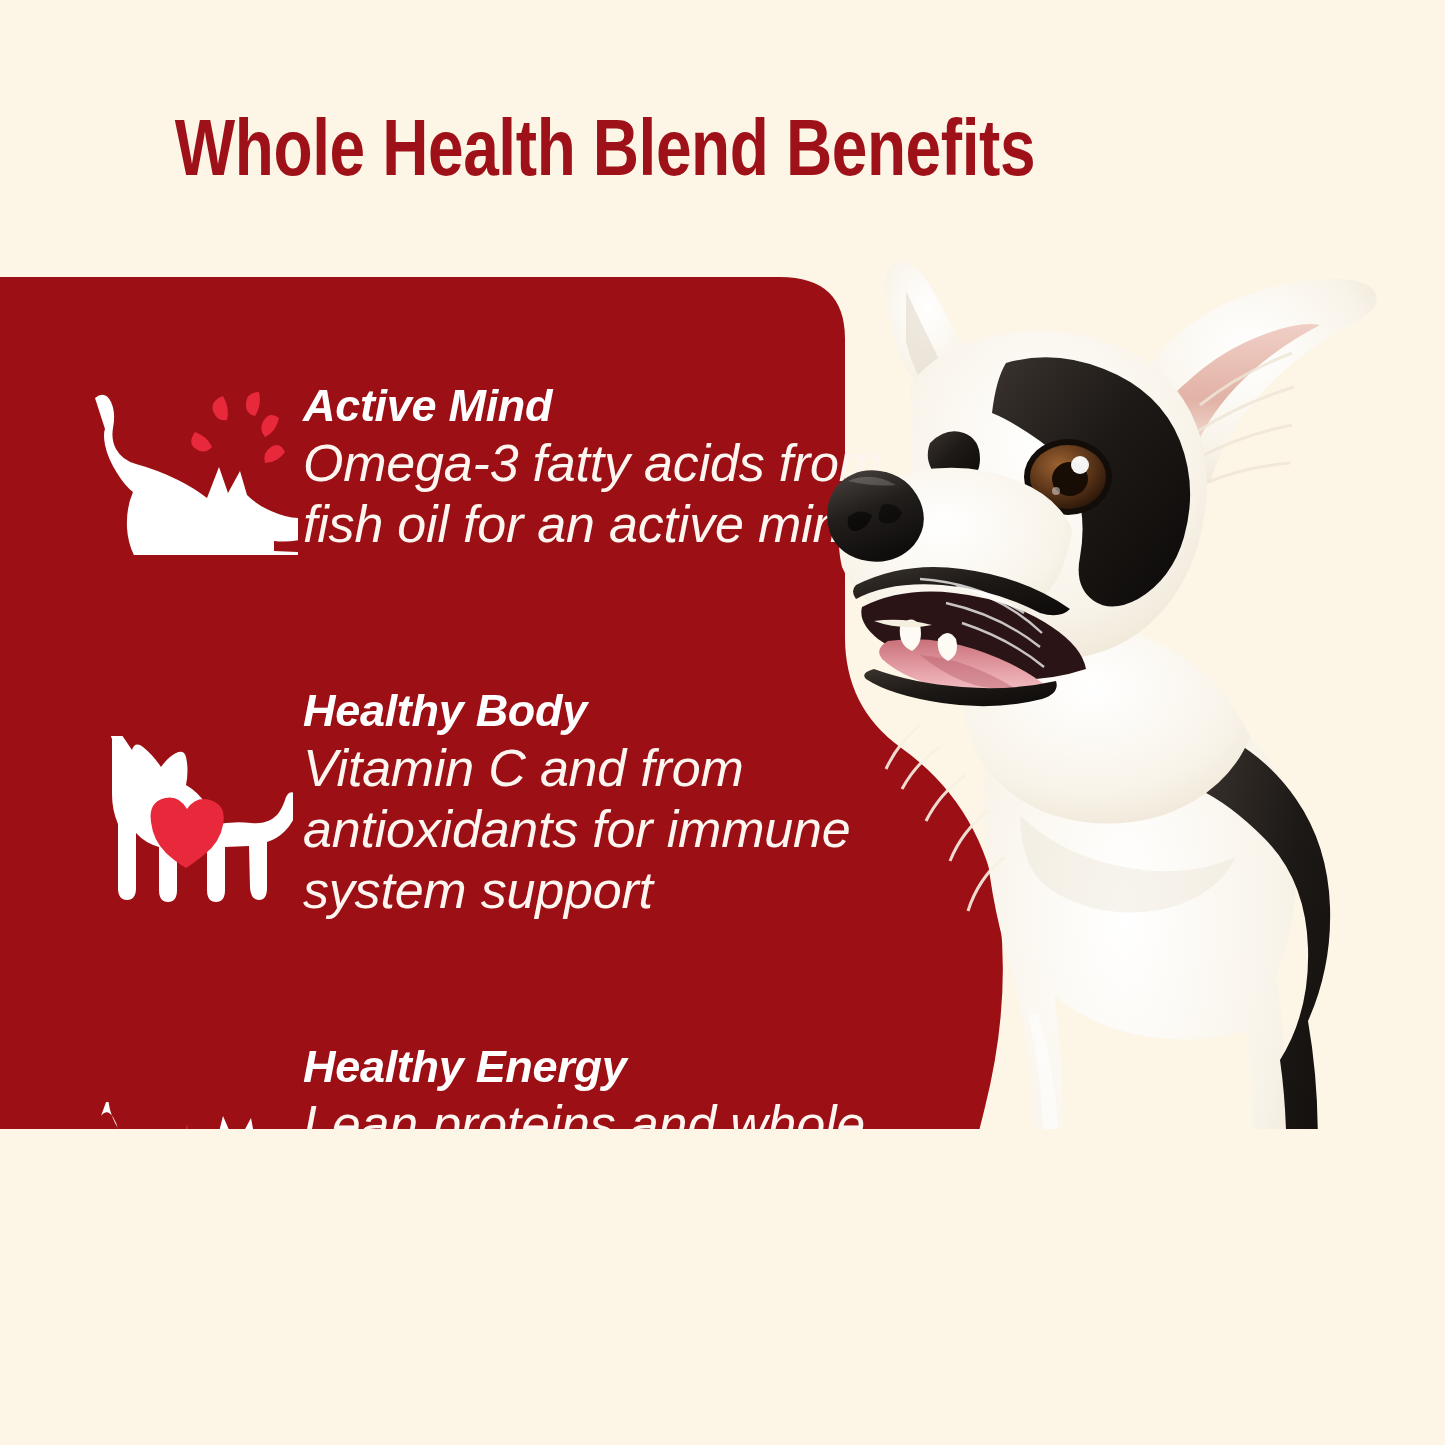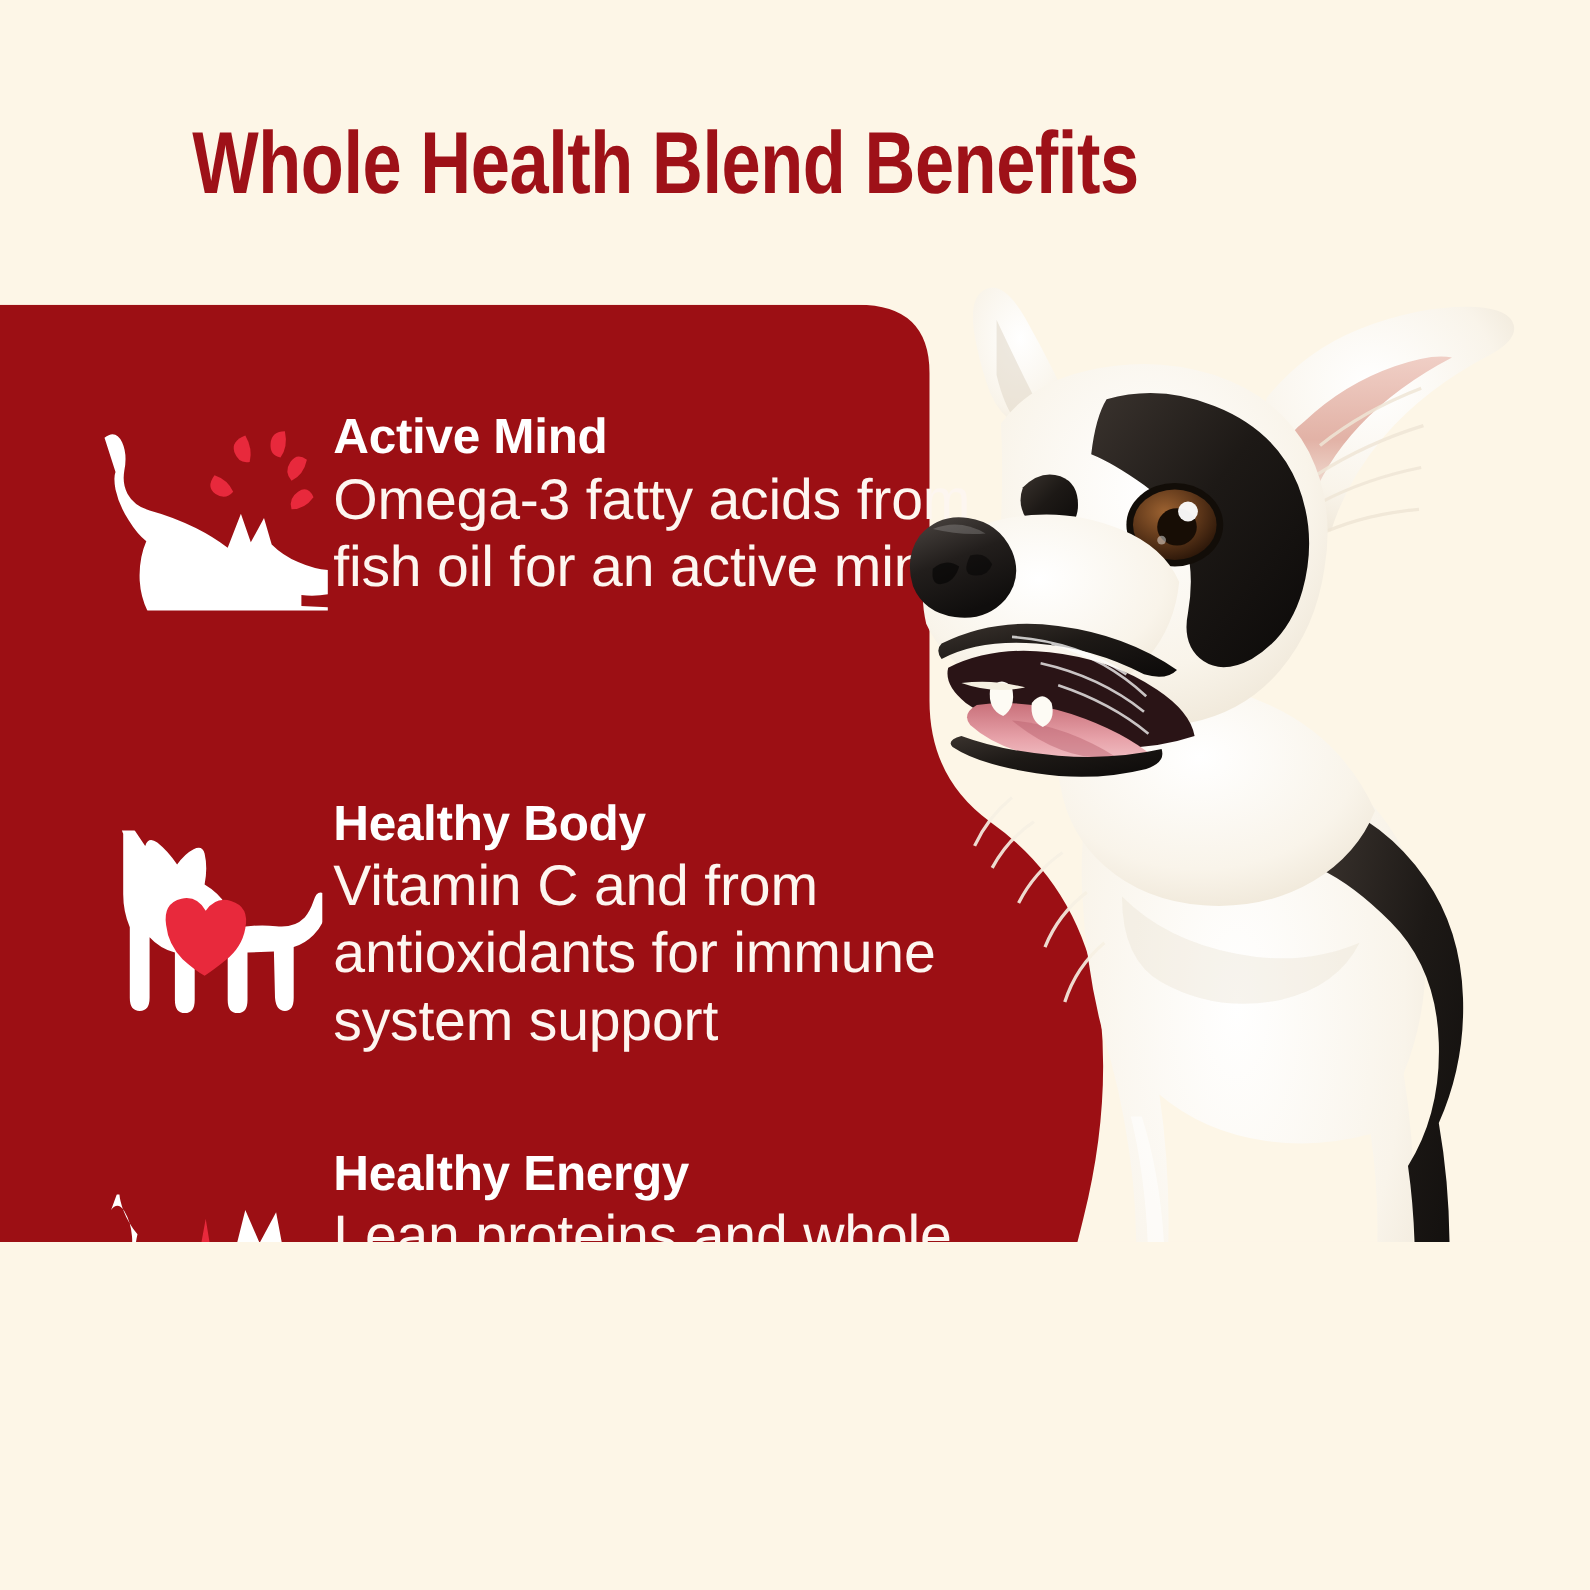--- a/index.html
+++ b/index.html
@@ -43,21 +43,22 @@
     height:1126px;
     z-index:1;
   }
   #panel svg { display:block; width:100%; height:100%; }
 
   
   .benefit {
     position:absolute;
     z-index:3;
     display:flex;
-    align-items:center;
+    align-items:flex-end;
+    font-style:italic;
   }
   .benefit-icon {
     width:225px;
     flex:0 0 225px;
     display:flex;
     align-items:center;
     justify-content:center;
   }
   .benefit-icon svg { display:block; }
   .benefit-text { padding-top:6px; }
@@ -71,21 +72,21 @@
   }
   .benefit-desc {
     color:#fdf6f0;
     font-size:52px;
     font-weight:400;
     line-height:1.17;
     letter-spacing:-0.2px;
   }
 
   #benefit-0 { left:78px; top:358px;  width:830px; }
-  #benefit-1 { left:78px; top:718px;  width:920px; }
+  #benefit-1 { left:78px; top:680px;  width:920px; }
   #benefit-2 { left:78px; top:1036px; width:830px; }
 
   #benefit-0 .benefit-icon { padding-top:22px; }
   #benefit-1 .benefit-icon { padding-top:18px; }
   #benefit-2 .benefit-icon { padding-top:34px; }
 
   
   #dog {
     position:absolute;
     left:770px; top:255px;

